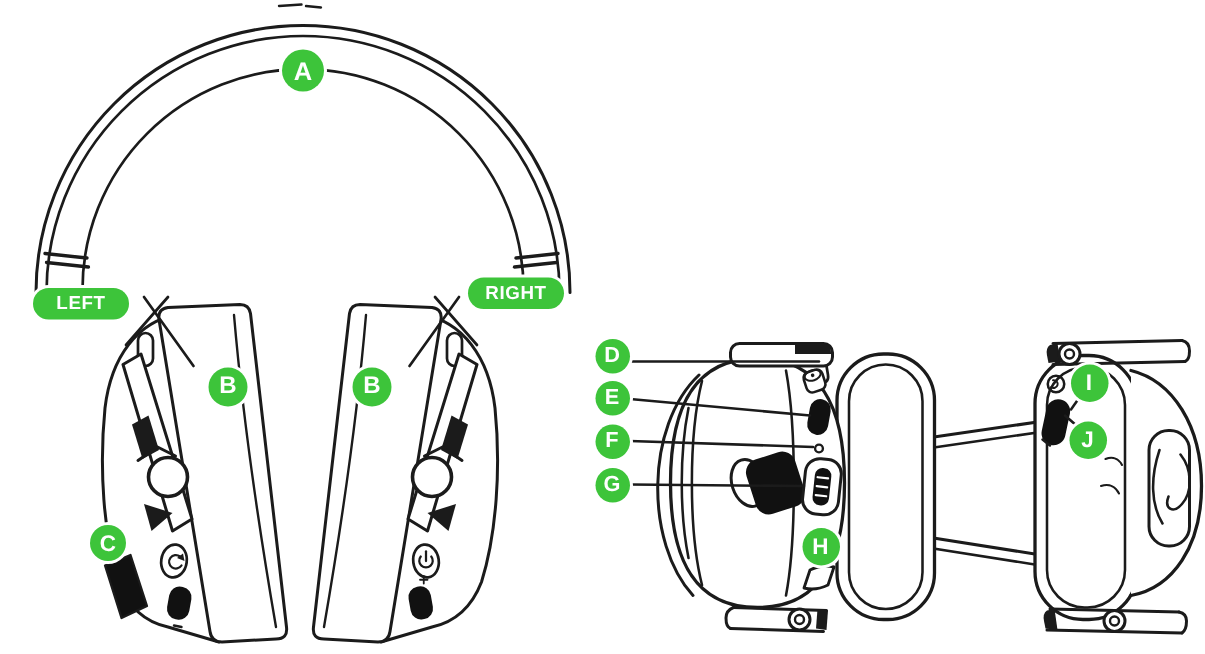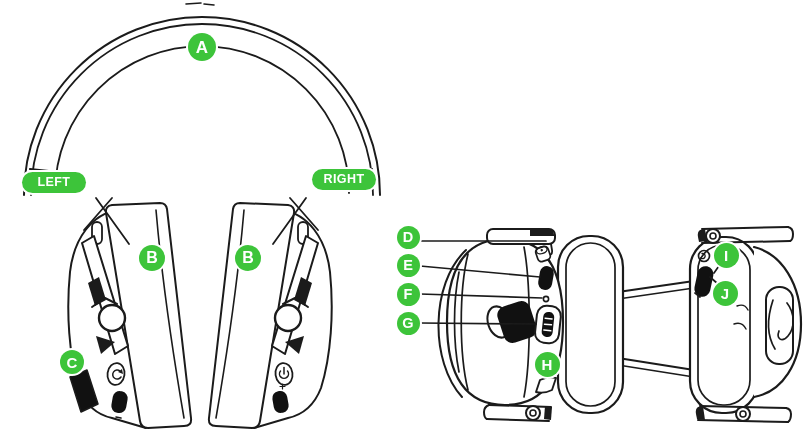--- a/index.html
+++ b/index.html
@@ -197,22 +197,22 @@
   <g stroke-width="1.7">
     <path d="M 420 241 L 546 241"></path>
     <path d="M 420 266 L 540 277"></path>
     <path d="M 420 294 L 542 298"></path>
     <path d="M 420 323 L 536 324"></path>
     <path d="M 721 263 L 714 273"></path>
     <path d="M 718 284 L 710 277"></path>
   </g>
 </svg>
 
-  <div class="pill" style="left:22px;top:172px;">LEFT</div>
-  <div class="pill" style="left:312px;top:169px;">RIGHT</div>
+  <div class="pill" style="left:22px;top:192px;">LEFT</div>
+  <div class="pill" style="left:312px;top:185px;">RIGHT</div>
 
   <div class="callout c28" style="left:188px;top:33px;">A</div>
   <div class="callout c26" style="left:139px;top:245px;">B</div>
   <div class="callout c26" style="left:235px;top:245px;">B</div>
   <div class="callout c24" style="left:60px;top:350px;">C</div>
 
   <div class="callout c23" style="left:396.5px;top:225.5px;">D</div>
   <div class="callout c23" style="left:396.5px;top:253.5px;">E</div>
   <div class="callout c23" style="left:396.5px;top:282.5px;">F</div>
   <div class="callout c23" style="left:396.5px;top:311.5px;">G</div>

